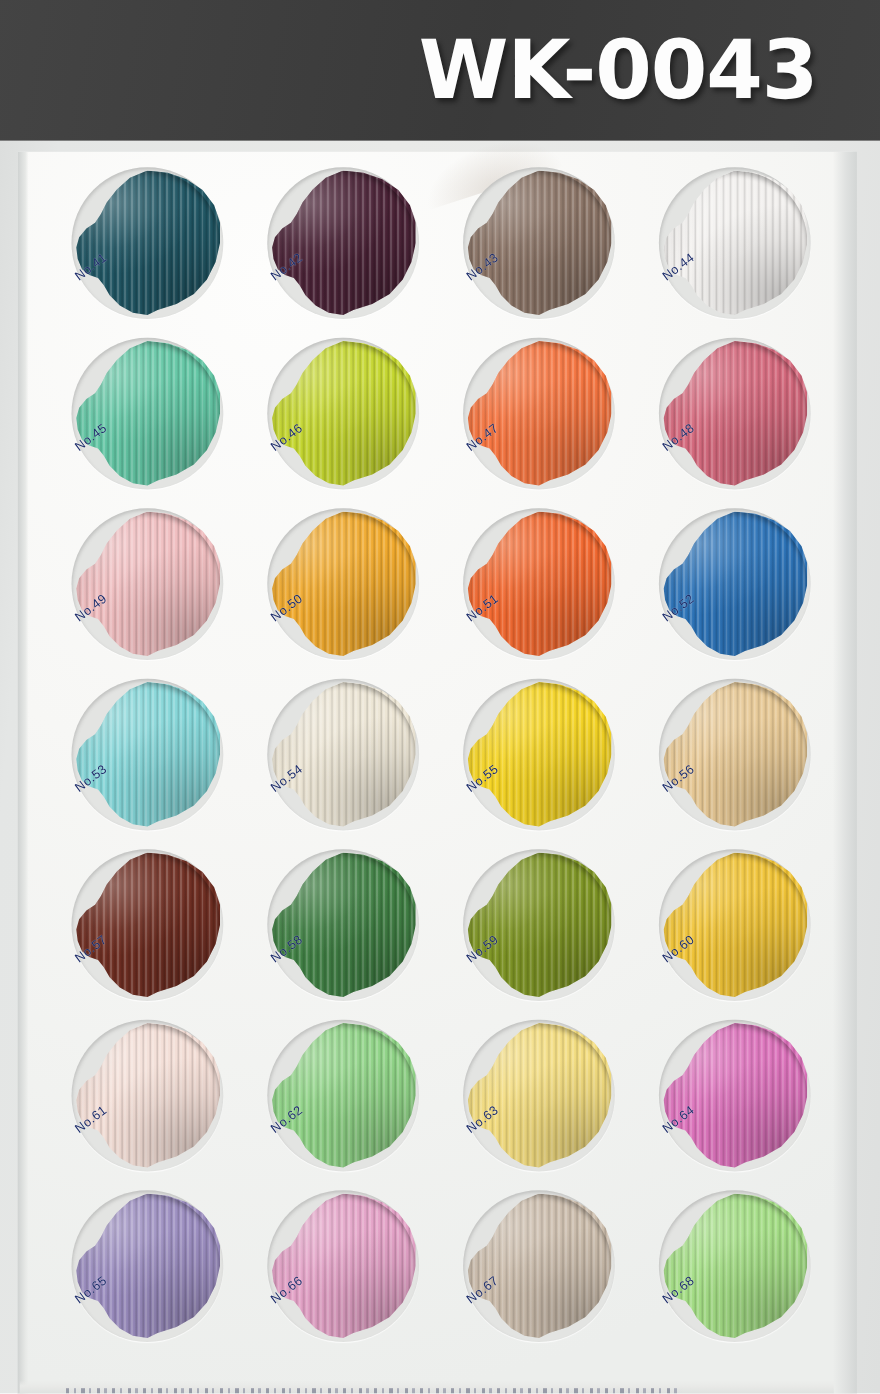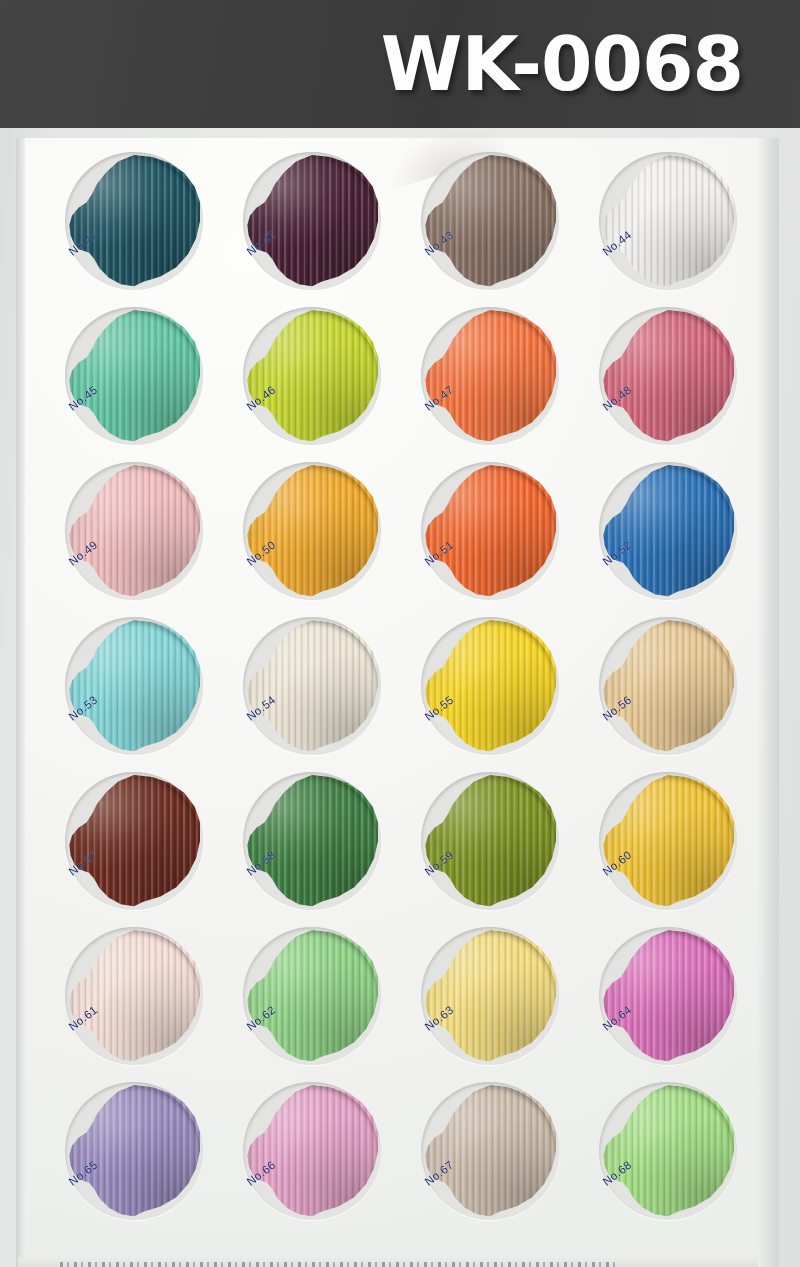--- a/index.html
+++ b/index.html
@@ -219,21 +219,21 @@
     transform-origin: 0% 50%;
     text-shadow: 0 0 1px rgba(255,255,255,0.6);
   }
 </style>
 </head>
 <body>
 
 <div class="page">
 
   <div class="header-band">
-    <div class="header-title">WK-0068</div>
+    <div class="header-title">WK-0043</div>
   </div>
 
   <div class="board-area">
     <div class="sample-card"></div>
     <div class="card-bevel-left"></div>
     <div class="card-bevel-right"></div>
     <div class="card-sheen"></div>
 
     <div class="swatch-grid" id="swatch-grid">
         <div class="swatch" style="left: 68px; top: 27px;">

